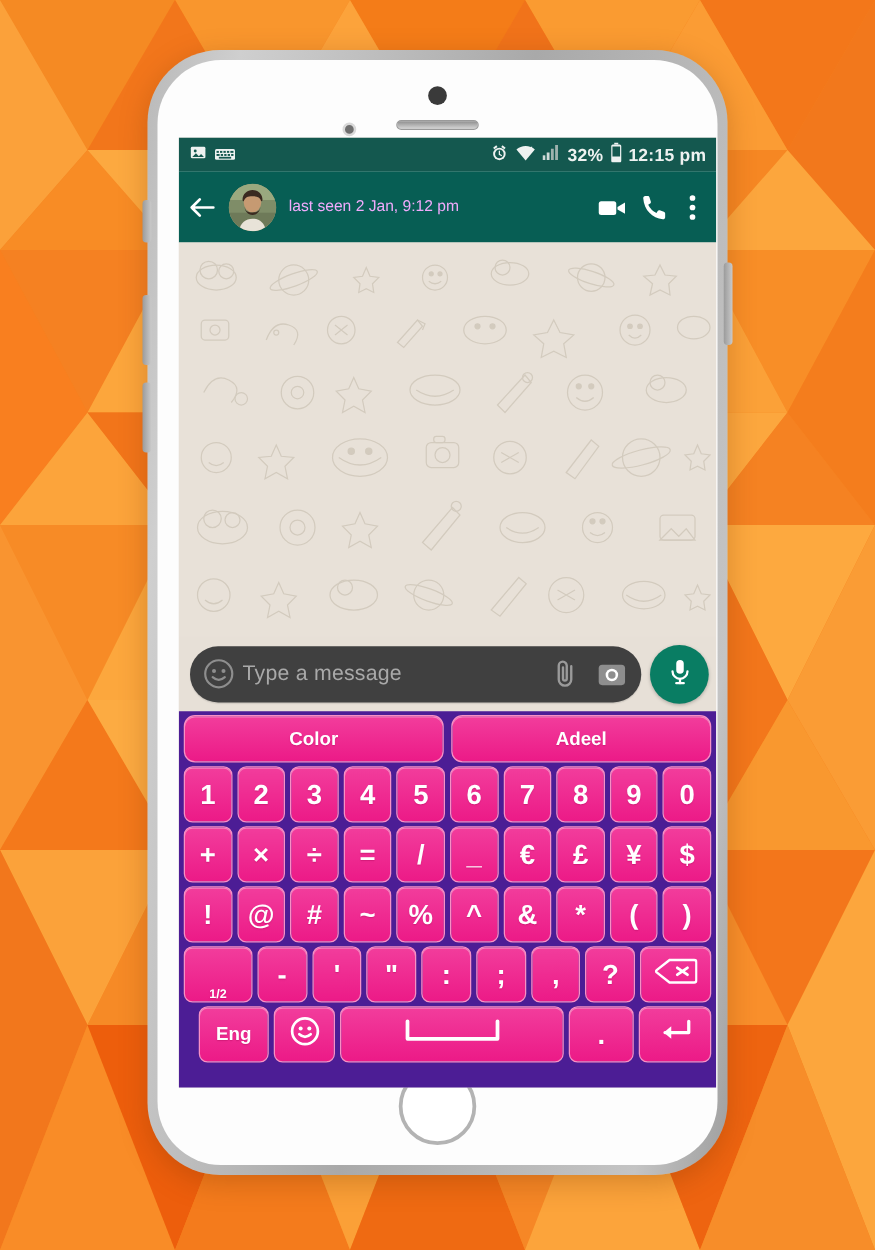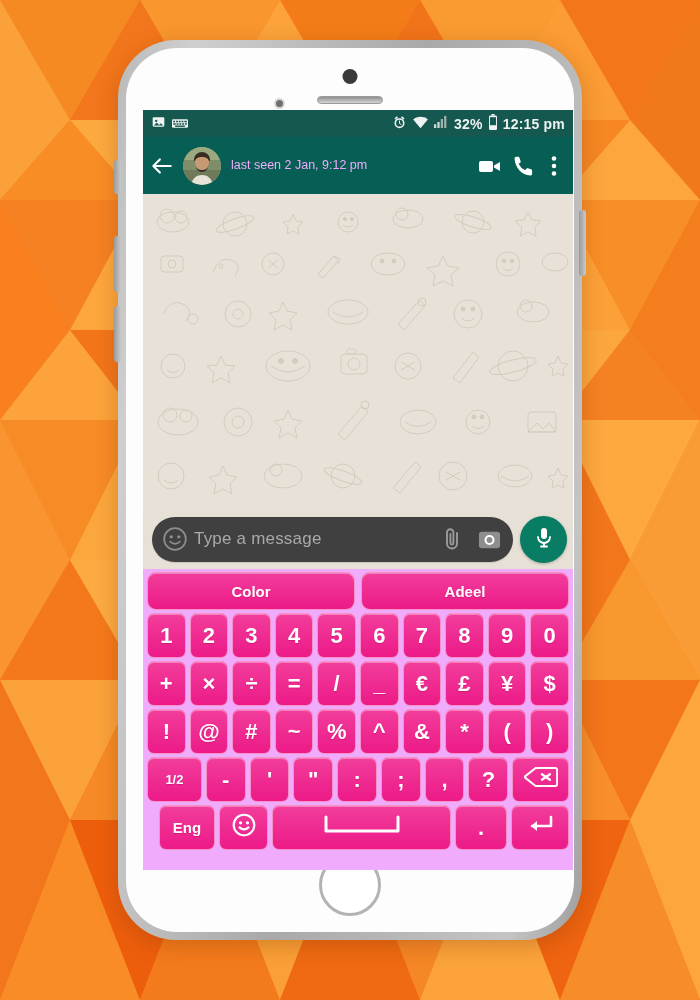--- a/index.html
+++ b/index.html
@@ -145,21 +145,21 @@
   .mic-btn {
     width: 47px; height: 47px; border-radius: 50%;
     background: #097d63;
     flex: 0 0 auto;
     display: flex; align-items: center; justify-content: center;
     box-shadow: 0 1px 3px rgba(0,0,0,0.25);
   }
 
   
   .keyboard {
-    background: #f0abfc;
+    background: #4c1d95;
     padding: 3px 2px 4px 2px;
     height: 308px;
     display: flex; flex-direction: column; gap: 3px;
   }
   .krow { display: flex; gap: 4px; height: 45px; padding: 0 2px; }
   .krow.toprow { height: 38px; gap: 6px; }
   .key {
     flex: 1 1 0;
     background: linear-gradient(#f23d9c,#ec1a87);
     border: 1px solid #f790c4;
@@ -171,21 +171,21 @@
     text-shadow: 0 1px 1px rgba(160,0,80,0.35);
     box-shadow: inset 0 1px 0 rgba(255,255,255,0.35);
     user-select: none;
   }
   .krow.toprow .key { font-size: 15px; border-radius: 9px; }
   .key.wide-space { flex: 4.1 1 0; }
   .key.k-eng { flex: 1.25 1 0; font-size: 15px; margin-left: 12px; }
   .key.k-emoji { flex: 1.1 1 0; }
   .key.k-dot { flex: 1.15 1 0; }
   .key.k-enter { flex: 1.3 1 0; }
-  .key.k-half { flex: 1.4 1 0; font-size: 13px; }
+  .key.k-half { flex: 1.4 1 0; font-size: 10px; align-items: flex-end; }
   .key.k-bksp { flex: 1.45 1 0; }
 </style>
 </head>
 <body>
 
 <svg id="bg" viewBox="0 0 700 1000" preserveAspectRatio="none">
   <rect width="700" height="1000" fill="#F7821E"></rect>
   <g stroke="none">
     <polygon points="0,0 140,0 70,120" fill="#F58A23"></polygon>
     <polygon points="140,0 280,0 210,120" fill="#F9962D"></polygon>

